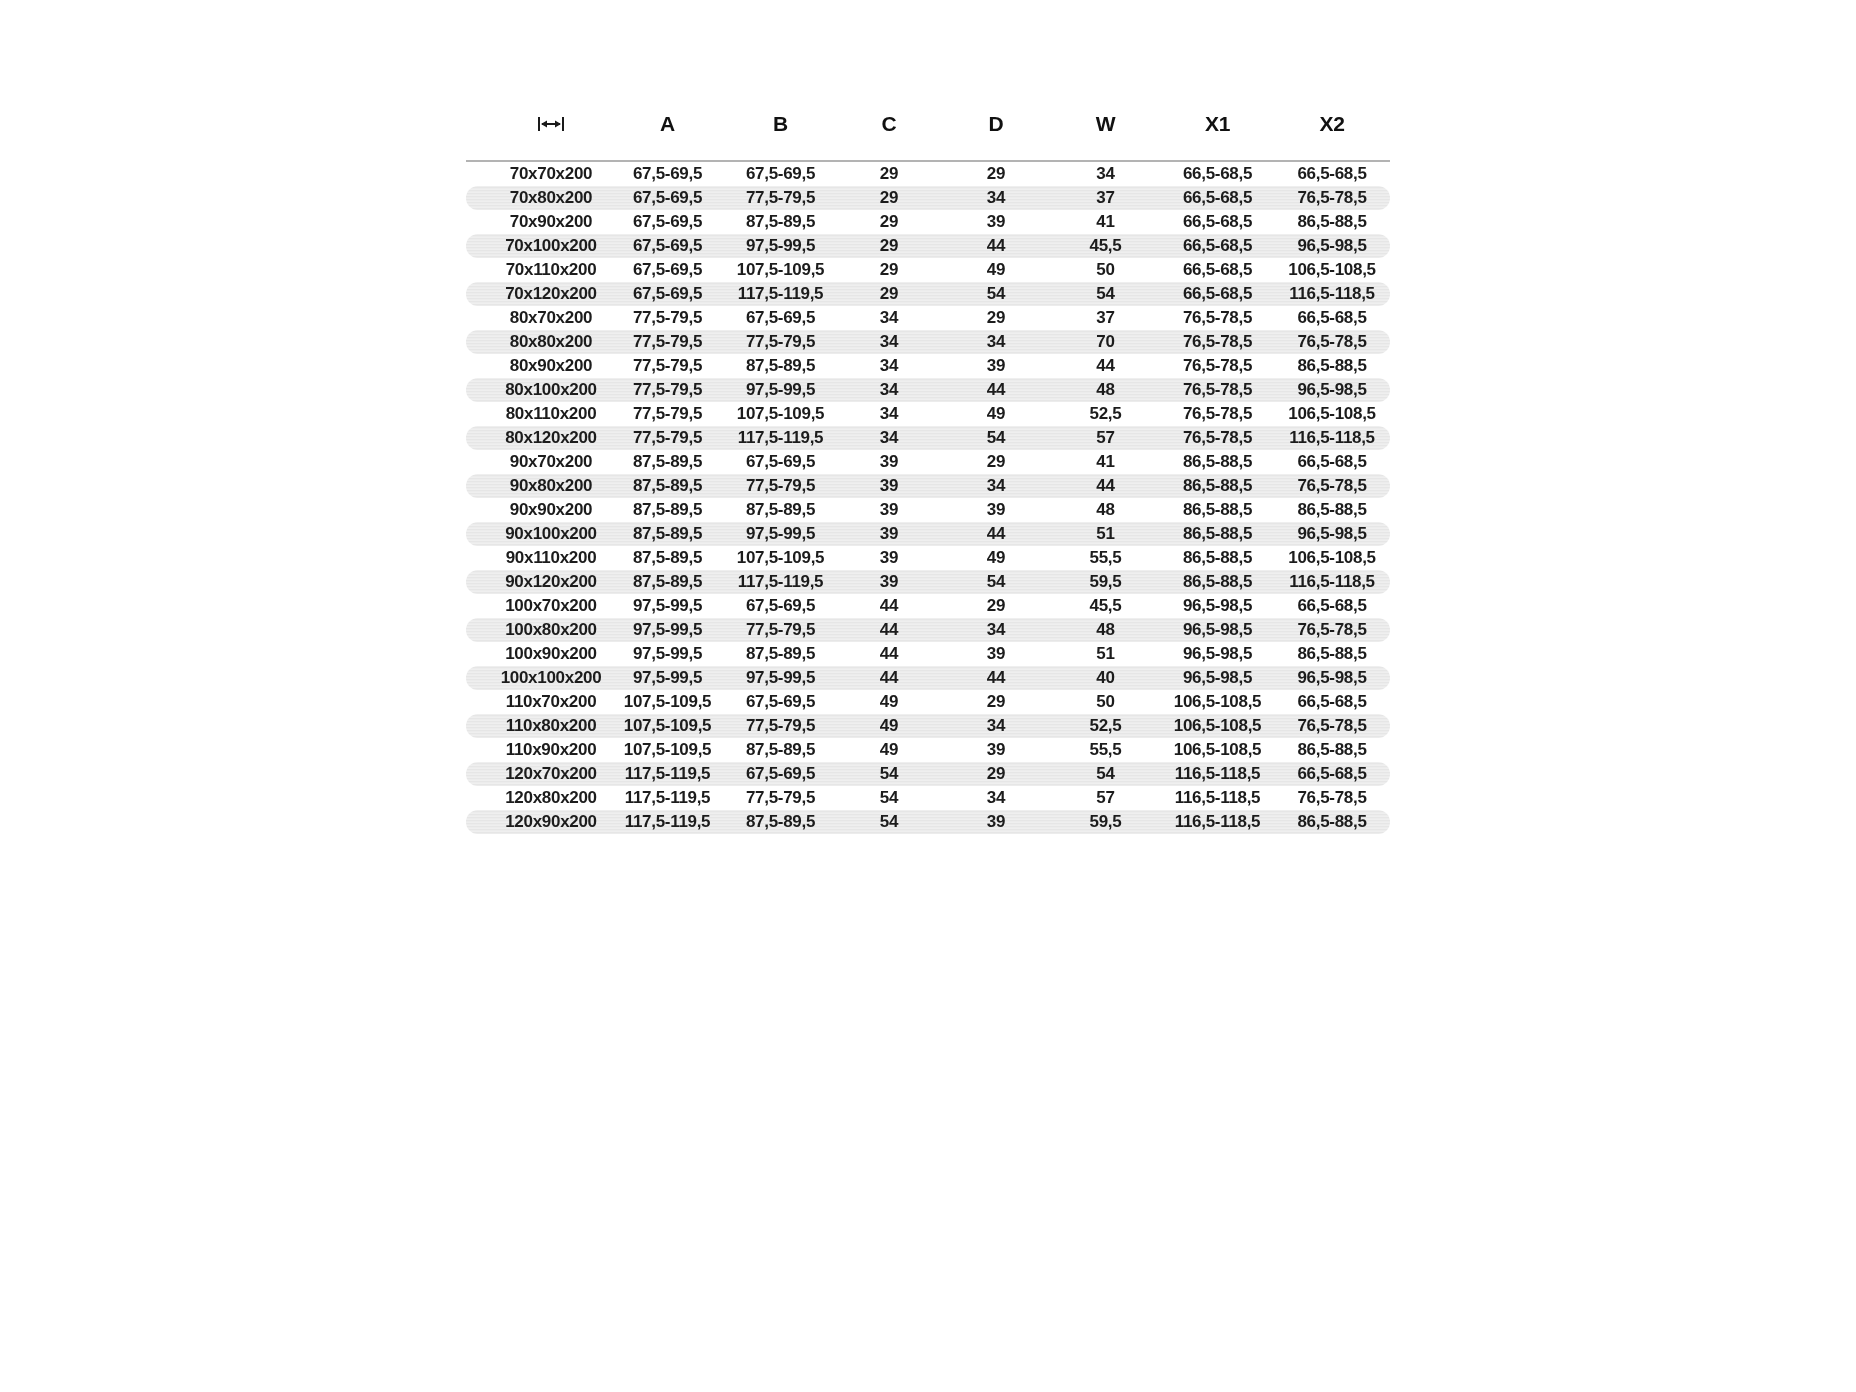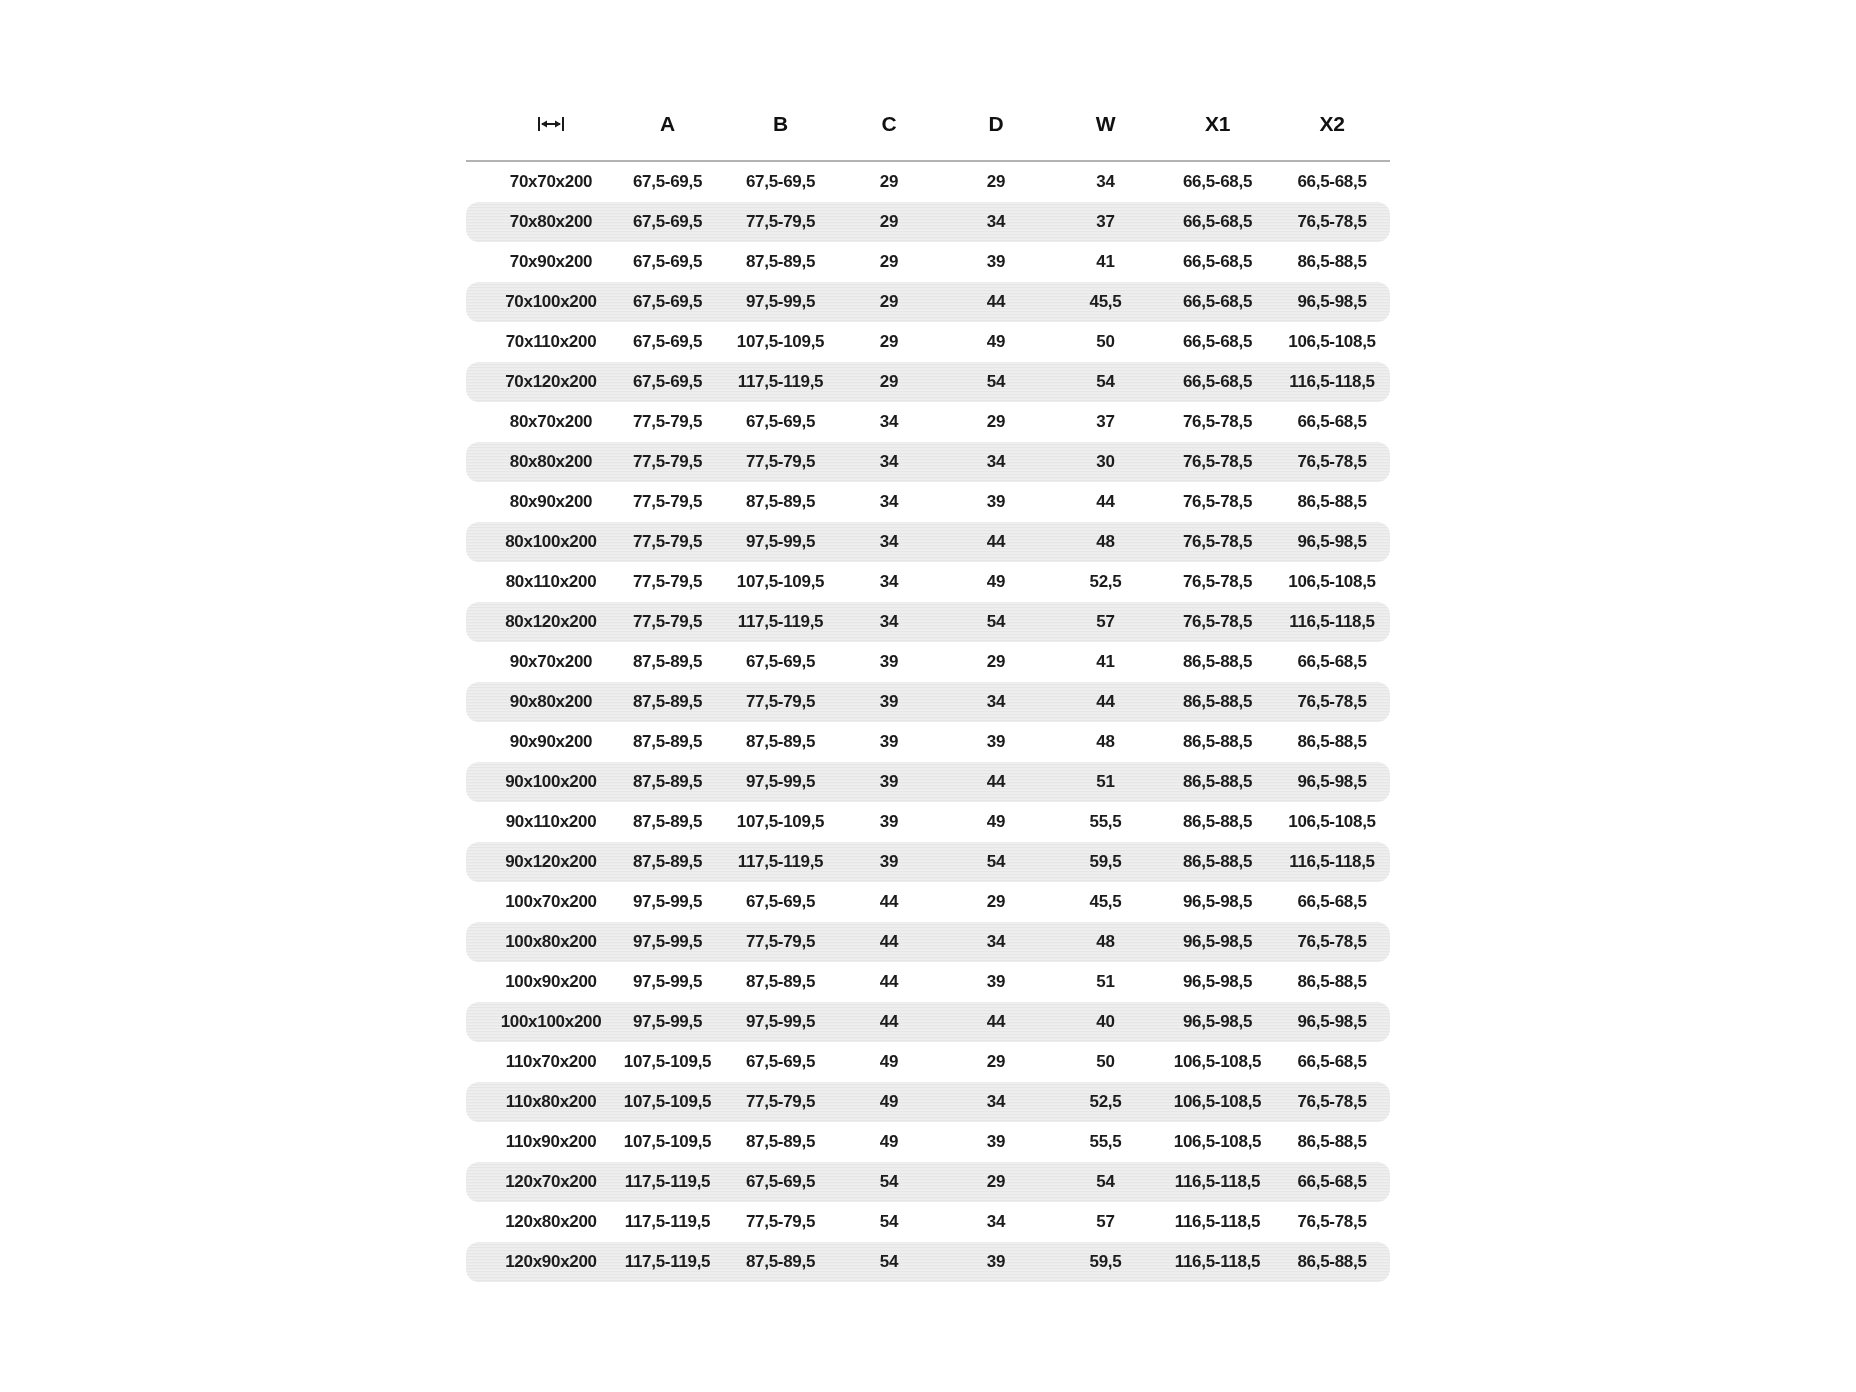--- a/index.html
+++ b/index.html
@@ -33,21 +33,21 @@
     display: flex;
     align-items: center;
     justify-content: center;
     font-size: 21px;
     font-weight: 700;
     color: #111111;
     letter-spacing: -0.3px;
     white-space: nowrap;
   }
   .trow {
-    height: 40px;
+    height: 24px;
   }
   .trow.alt {
     background: #eaeaea;
     background-image: repeating-linear-gradient(
       0deg,
       #ececec 0px, #ececec 1px,
       #e6e6e6 1px, #e6e6e6 2px,
       #efefef 2px, #efefef 3px
     );
     border-radius: 13px;
@@ -168,21 +168,21 @@
           <div class="cell col-w">37</div>
           <div class="cell col-x1">76,5-78,5</div>
           <div class="cell col-x2">66,5-68,5</div>
         </div>
         <div class="trow alt">
           <div class="cell col-size">80x80x200</div>
           <div class="cell col-a">77,5-79,5</div>
           <div class="cell col-b">77,5-79,5</div>
           <div class="cell col-c">34</div>
           <div class="cell col-d">34</div>
-          <div class="cell col-w">30</div>
+          <div class="cell col-w">70</div>
           <div class="cell col-x1">76,5-78,5</div>
           <div class="cell col-x2">76,5-78,5</div>
         </div>
         <div class="trow">
           <div class="cell col-size">80x90x200</div>
           <div class="cell col-a">77,5-79,5</div>
           <div class="cell col-b">87,5-89,5</div>
           <div class="cell col-c">34</div>
           <div class="cell col-d">39</div>
           <div class="cell col-w">44</div>

